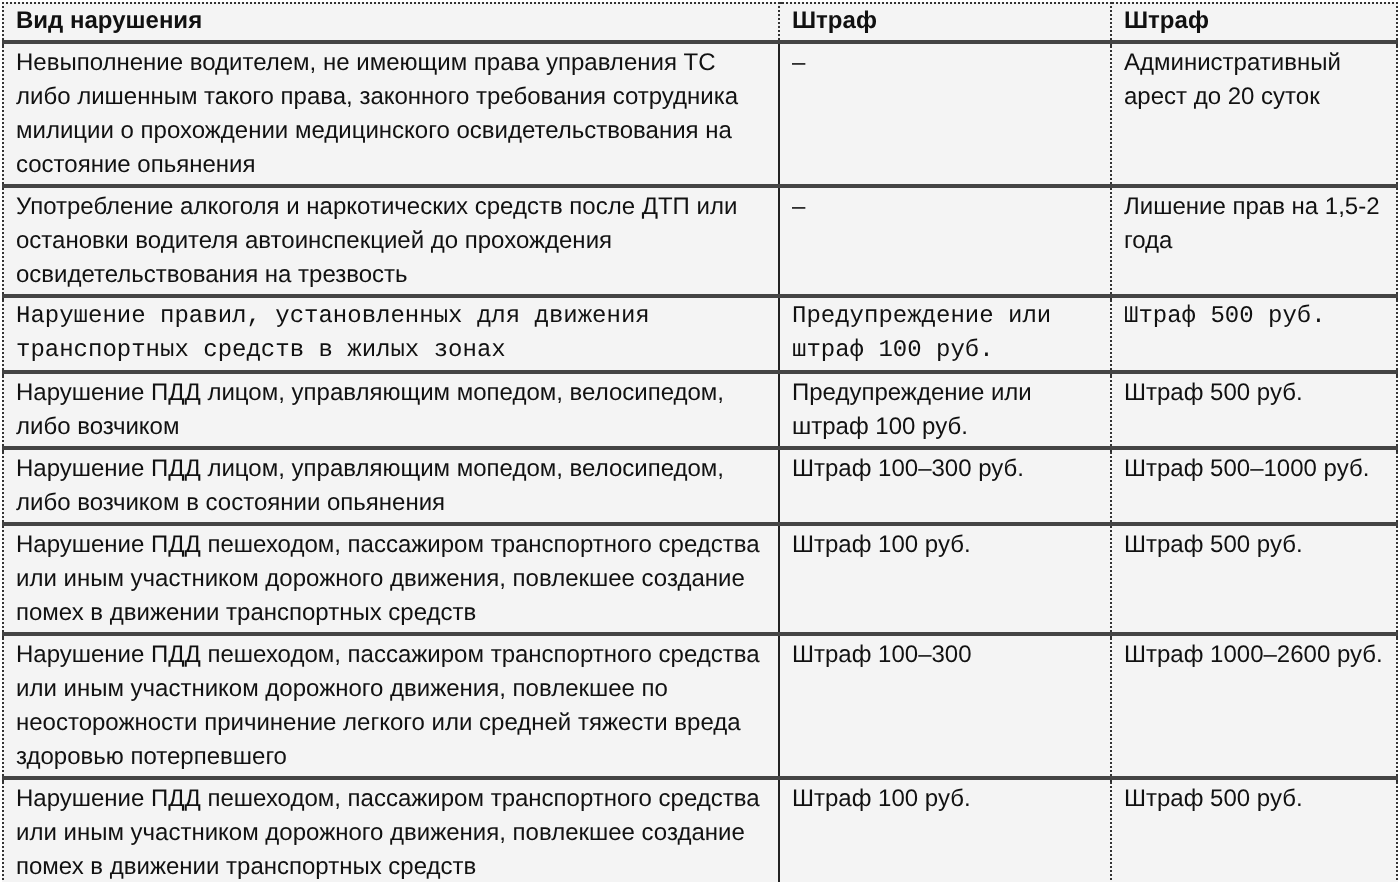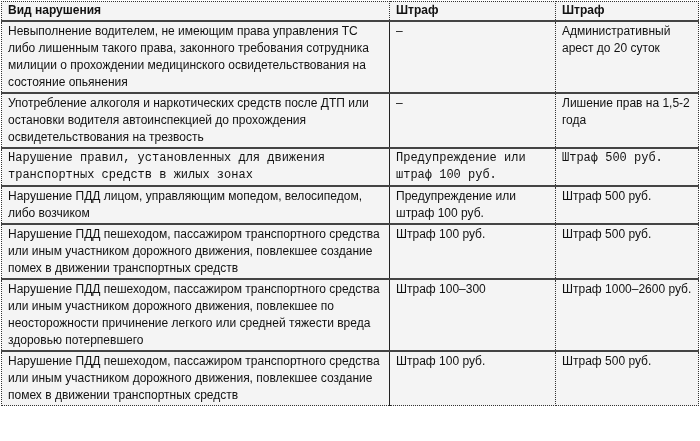--- a/index.html
+++ b/index.html
@@ -67,20 +67,25 @@
     <tr class="r3">
       <td>Нарушение правил, установленных для движения транспортных средств в жилых зонах</td>
       <td class="sep">Предупреждение или штраф 100 руб.</td>
       <td>Штраф 500 руб.</td>
     </tr>
     <tr class="r5">
       <td>Нарушение ПДД лицом, управляющим мопедом, велосипедом, либо возчиком</td>
       <td class="sep">Предупреждение или штраф 100 руб.</td>
       <td>Штраф 500 руб.</td>
     </tr>
+    <tr class="r6">
+      <td>Нарушение ПДД лицом, управляющим мопедом, велосипедом, либо возчиком в состоянии опьянения</td>
+      <td class="sep">Штраф 100–300 руб.</td>
+      <td>Штраф 500–1000 руб.</td>
+    </tr>
     <tr class="r7">
       <td>Нарушение ПДД пешеходом, пассажиром транспортного средства или иным участником дорожного движения, повлекшее создание помех в движении транспортных средств</td>
       <td class="sep">Штраф 100 руб.</td>
       <td>Штраф 500 руб.</td>
     </tr>
     <tr class="r8">
       <td>Нарушение ПДД пешеходом, пассажиром транспортного средства или иным участником дорожного движения, повлекшее по неосторожности причинение легкого или средней тяжести вреда здоровью потерпевшего</td>
       <td class="sep">Штраф 100–300</td>
       <td>Штраф 1000–2600 руб.</td>
     </tr>

